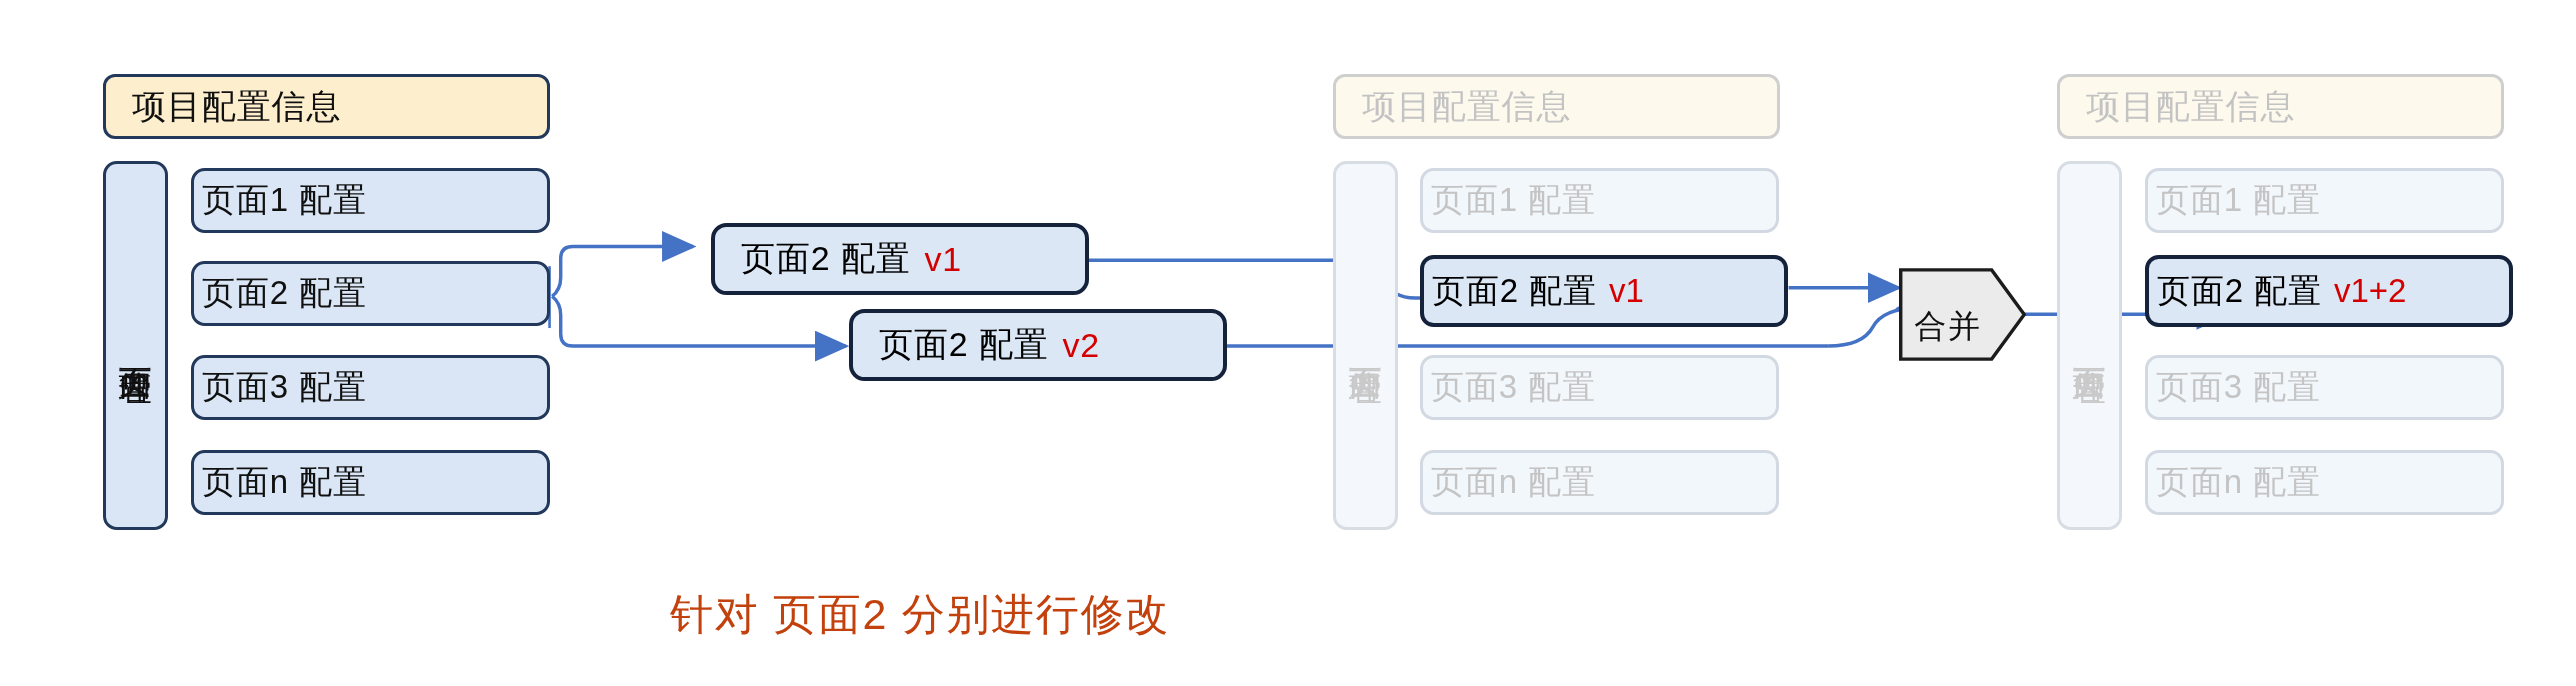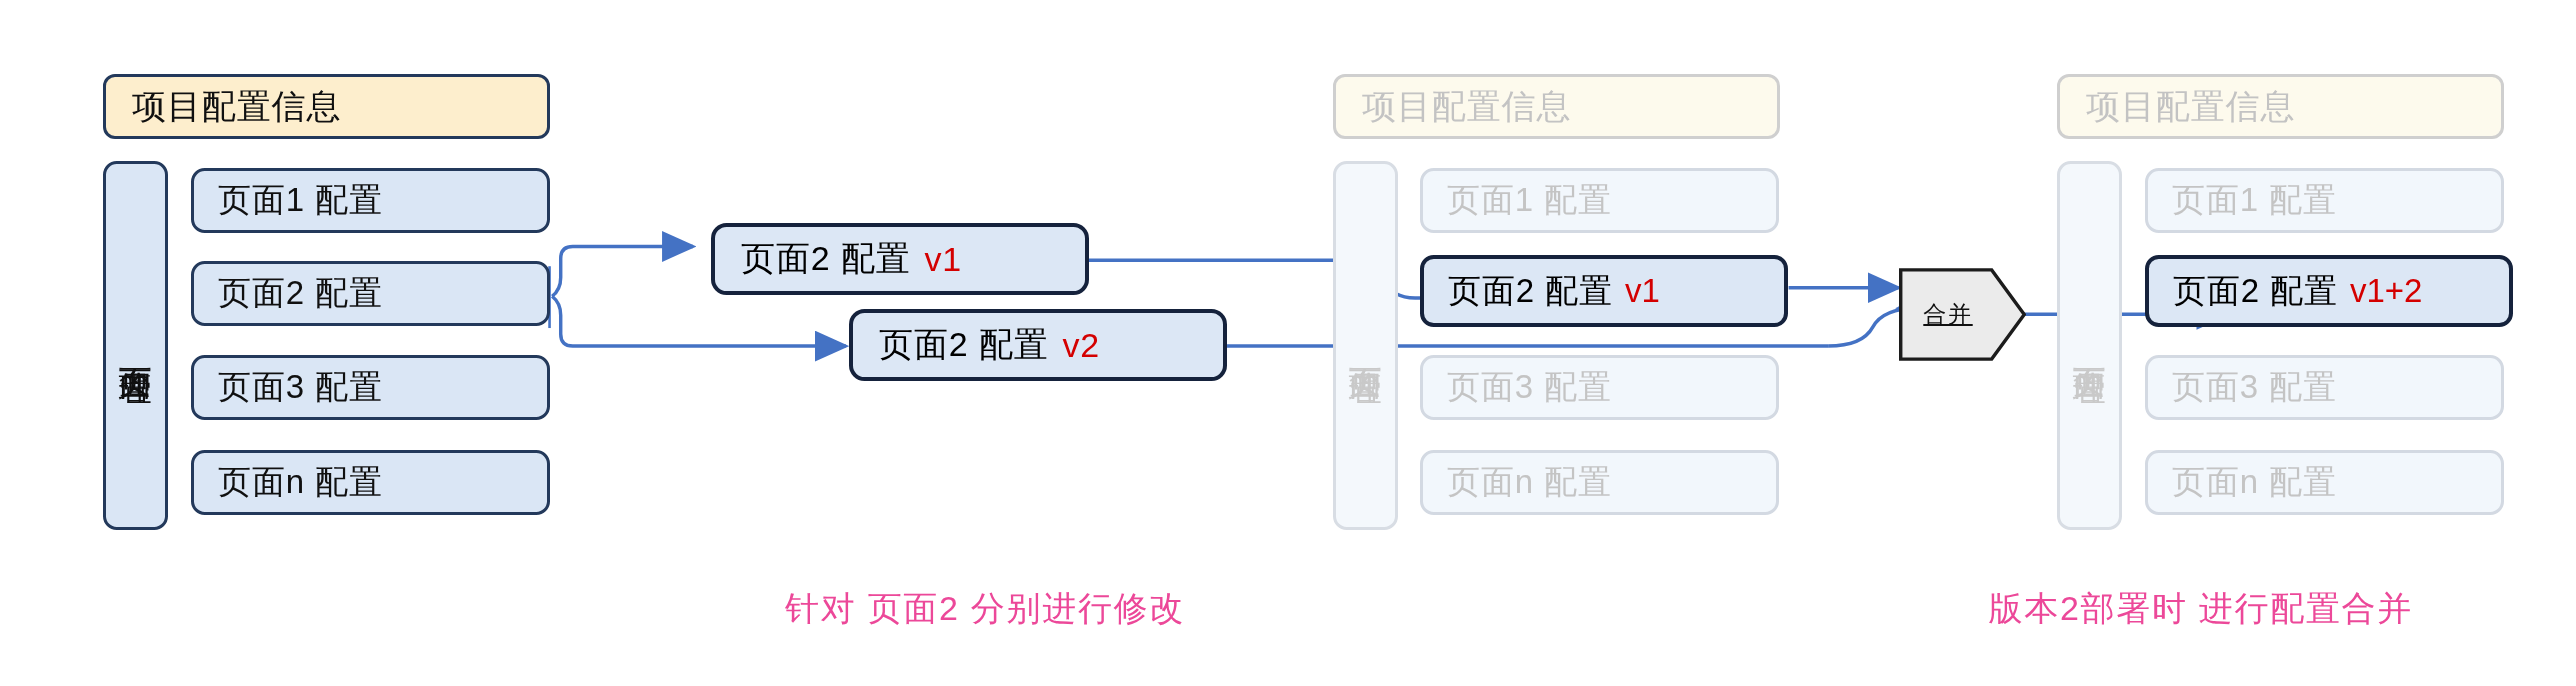--- a/index.html
+++ b/index.html
@@ -14,21 +14,21 @@
   .hdr .t{font-size:34px;color:#101010;letter-spacing:0.9px;white-space:nowrap;}
 
   .side{position:absolute;border-radius:13.7px;border:3.4px solid #23395b;
         background:#dae6f5;box-sizing:border-box;
         display:flex;align-items:center;justify-content:center;}
   .side .t{font-size:33px;color:#101010;line-height:1.08;
            writing-mode:vertical-rl;text-orientation:upright;letter-spacing:1.7px;}
 
   .item{position:absolute;border-radius:13.7px;border:3.4px solid #23395b;
         background:#dae6f5;box-sizing:border-box;
-        display:flex;align-items:center;padding-left:24px;}
+        display:flex;align-items:center;padding-left:8px;}
   .item .t{font-size:33px;color:#101010;white-space:nowrap;letter-spacing:0.9px;}
   .item .v{color:#d40000;margin-left:12px;font-size:33px;}
 
   
   .faded .hdr, .hdr.faded{border-color:#cfcfcf;background:#fdfaed;}
   .hdr.faded .t{color:#c3c3c3;}
   .side.faded{border-color:#d8dde4;background:#f4f8fc;}
   .side.faded .t{color:#c9c9c9;}
   .item.faded{border-color:#d3d9e2;background:#f2f7fc;}
   .item.faded .t{color:#c4c4c4;}
@@ -39,28 +39,28 @@
 
   
   .card{position:absolute;border-radius:15.5px;border:4.3px solid #15223c;
         background:#dce7f5;box-sizing:border-box;
         display:flex;align-items:center;padding-left:26px;}
   .card .t{font-size:34px;color:#000;white-space:nowrap;letter-spacing:0.9px;}
   .card .v{color:#d40000;margin-left:13.7px;}
 
   
   .merge{position:absolute;box-sizing:border-box;}
-  .merge .lab{position:absolute;left:0;top:0;width:100%;height:100%;
+  .merge .lab{position:absolute;left:0;top:12px;width:100%;height:100%;
               display:flex;align-items:center;justify-content:center;
               padding-right:29px;box-sizing:border-box;
-              font-size:23px;color:#101010;letter-spacing:1.7px;text-decoration:underline;}
+              font-size:32px;color:#101010;letter-spacing:1.7px;}
 
   
-  .cap{position:absolute;font-size:34px;color:#ec4899;white-space:nowrap;
-       letter-spacing:1.7px;text-align:right;}
+  .cap{position:absolute;font-size:43px;color:#c2410c;white-space:nowrap;
+       letter-spacing:1.7px;text-align:left;}
 
   svg.wires{position:absolute;left:0;top:0;width:2576px;height:687px;
             pointer-events:none;overflow:visible;}
 </style>
 </head>
 <body>
 
 <div id="stage">
 
   <svg class="wires" viewBox="0 0 3000 800">
@@ -169,16 +169,15 @@
     </div>
     <div class="item faded" style="left:2145px;top:355px;width:359px;height:65px;">
       <span class="t">页面3 配置</span>
     </div>
     <div class="item faded" style="left:2145px;top:450px;width:359px;height:65px;">
       <span class="t">页面n 配置</span>
     </div>
   </div>
 
   <div class="cap" style="left:670px;top:586px;width:515px;">针对 页面2 分别进行修改</div>
-  <div class="cap" style="left:1898px;top:586px;width:515px;">版本2部署时 进行配置合并</div>
 
 </div>
 
 
 </body></html>

